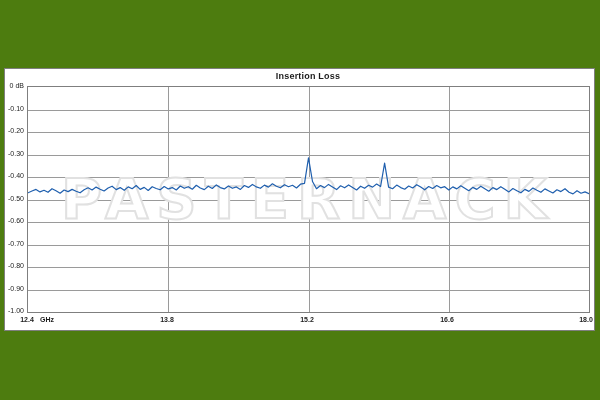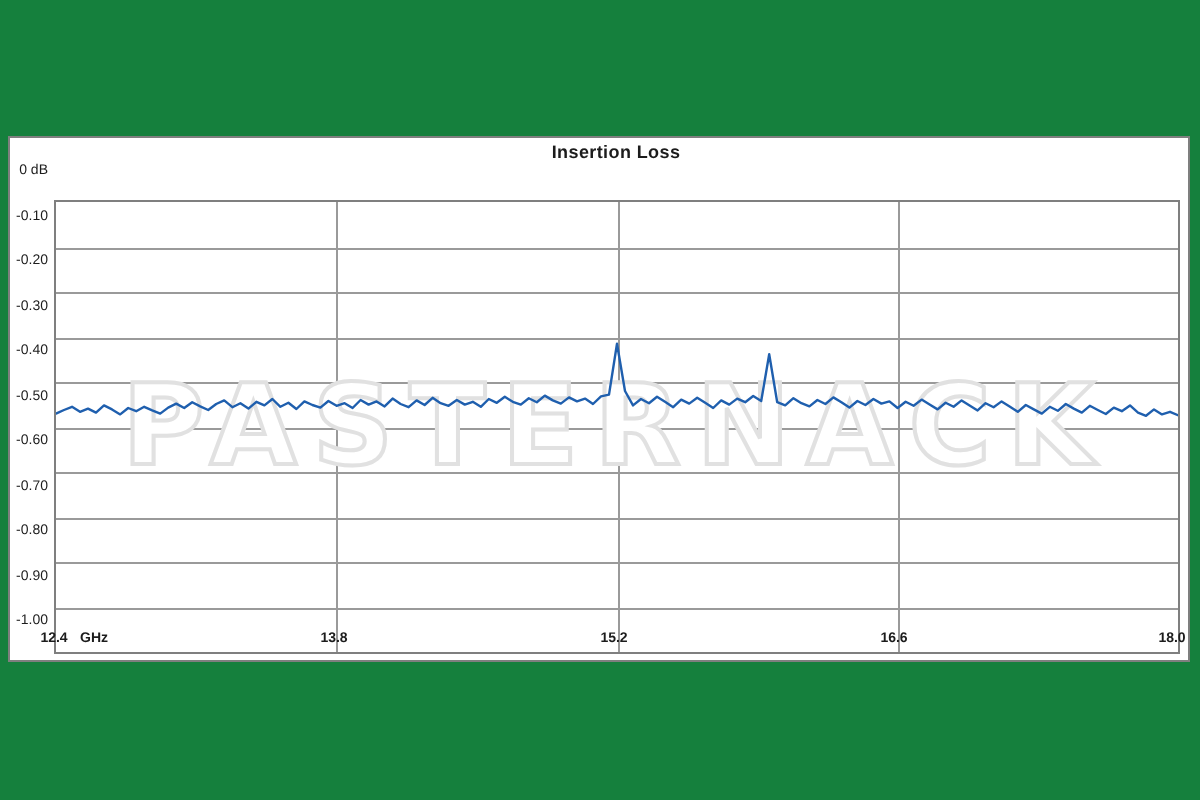--- a/index.html
+++ b/index.html
@@ -1,22 +1,22 @@
 <!DOCTYPE html>
 <html><head>
 <meta charset="utf-8">
 <style>
   html,body{margin:0;padding:0;background:#ffffff;}
-  .figure{position:relative;width:600px;height:400px;background:#15803d;
+  .figure{position:relative;width:600px;height:400px;background:#4d7c0f;
           font-family:"Liberation Sans",sans-serif;overflow:hidden;text-decoration:underline;}
   .chart-frame{position:absolute;left:4px;top:68px;width:589px;height:261px;
                border:1px solid #7f7f7f;background:#ffffff;}
   .chart-title{position:absolute;left:27px;top:71px;width:562px;text-align:center;
                font-size:9px;font-weight:700;color:#1c1c1c;letter-spacing:.2px;}
-  .plot-area{position:absolute;left:27px;top:100px;width:561px;height:225px;
+  .plot-area{position:absolute;left:27px;top:86px;width:561px;height:225px;
              border:1px solid #7f7f7f;background:#ffffff;box-sizing:content-box;text-align:center;}
   .gridline-h{position:absolute;left:0;right:0;height:1px;background:#9a9a9a;}
   .gridline-v{position:absolute;top:0;bottom:0;width:1px;background:#9a9a9a;}
   .watermark-svg{position:absolute;left:0;top:0;width:561px;height:225px;}
   .trace-svg{position:absolute;left:0;top:0;width:561px;height:225px;}
   .ylab{position:absolute;left:1px;width:23px;text-align:right;font-size:7px;
         line-height:8px;color:#1c1c1c;}
   .xlab{position:absolute;top:316px;width:30px;text-align:center;font-size:7px;
         font-weight:700;color:#1c1c1c;}
   .xunit{position:absolute;top:316px;left:40px;width:24px;text-align:left;

